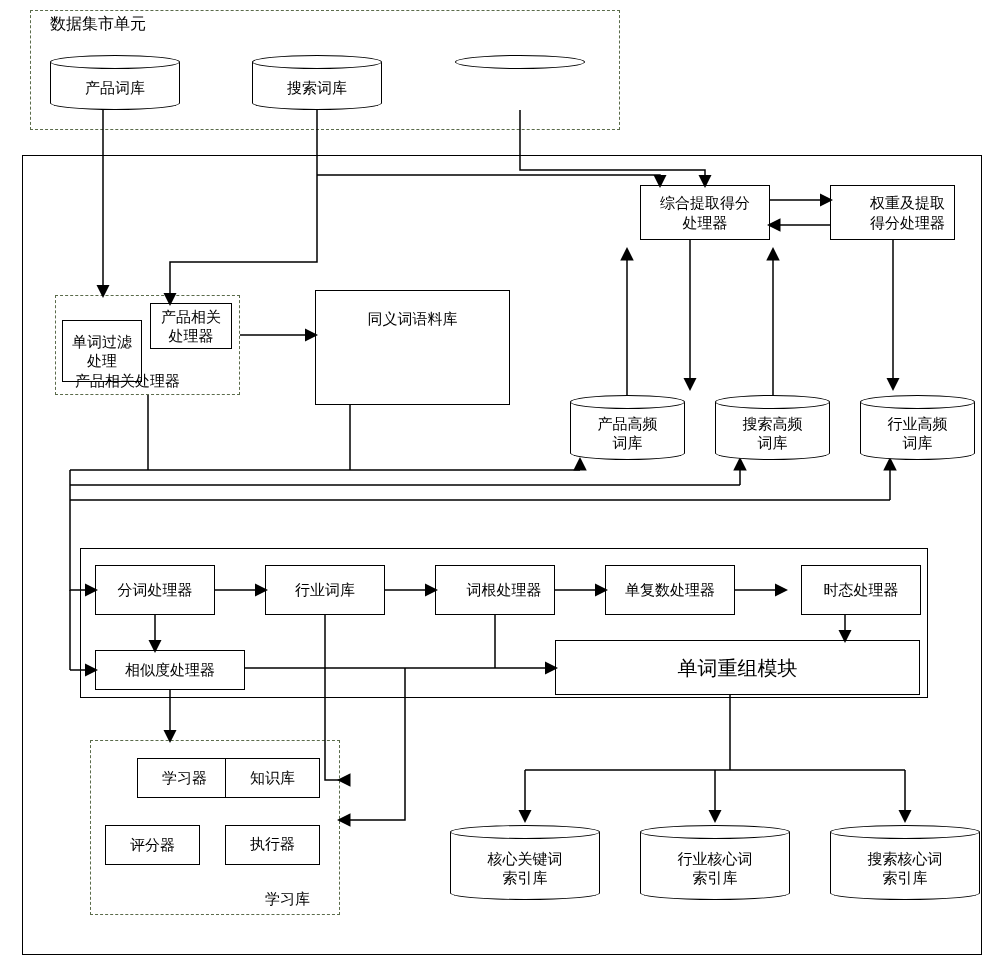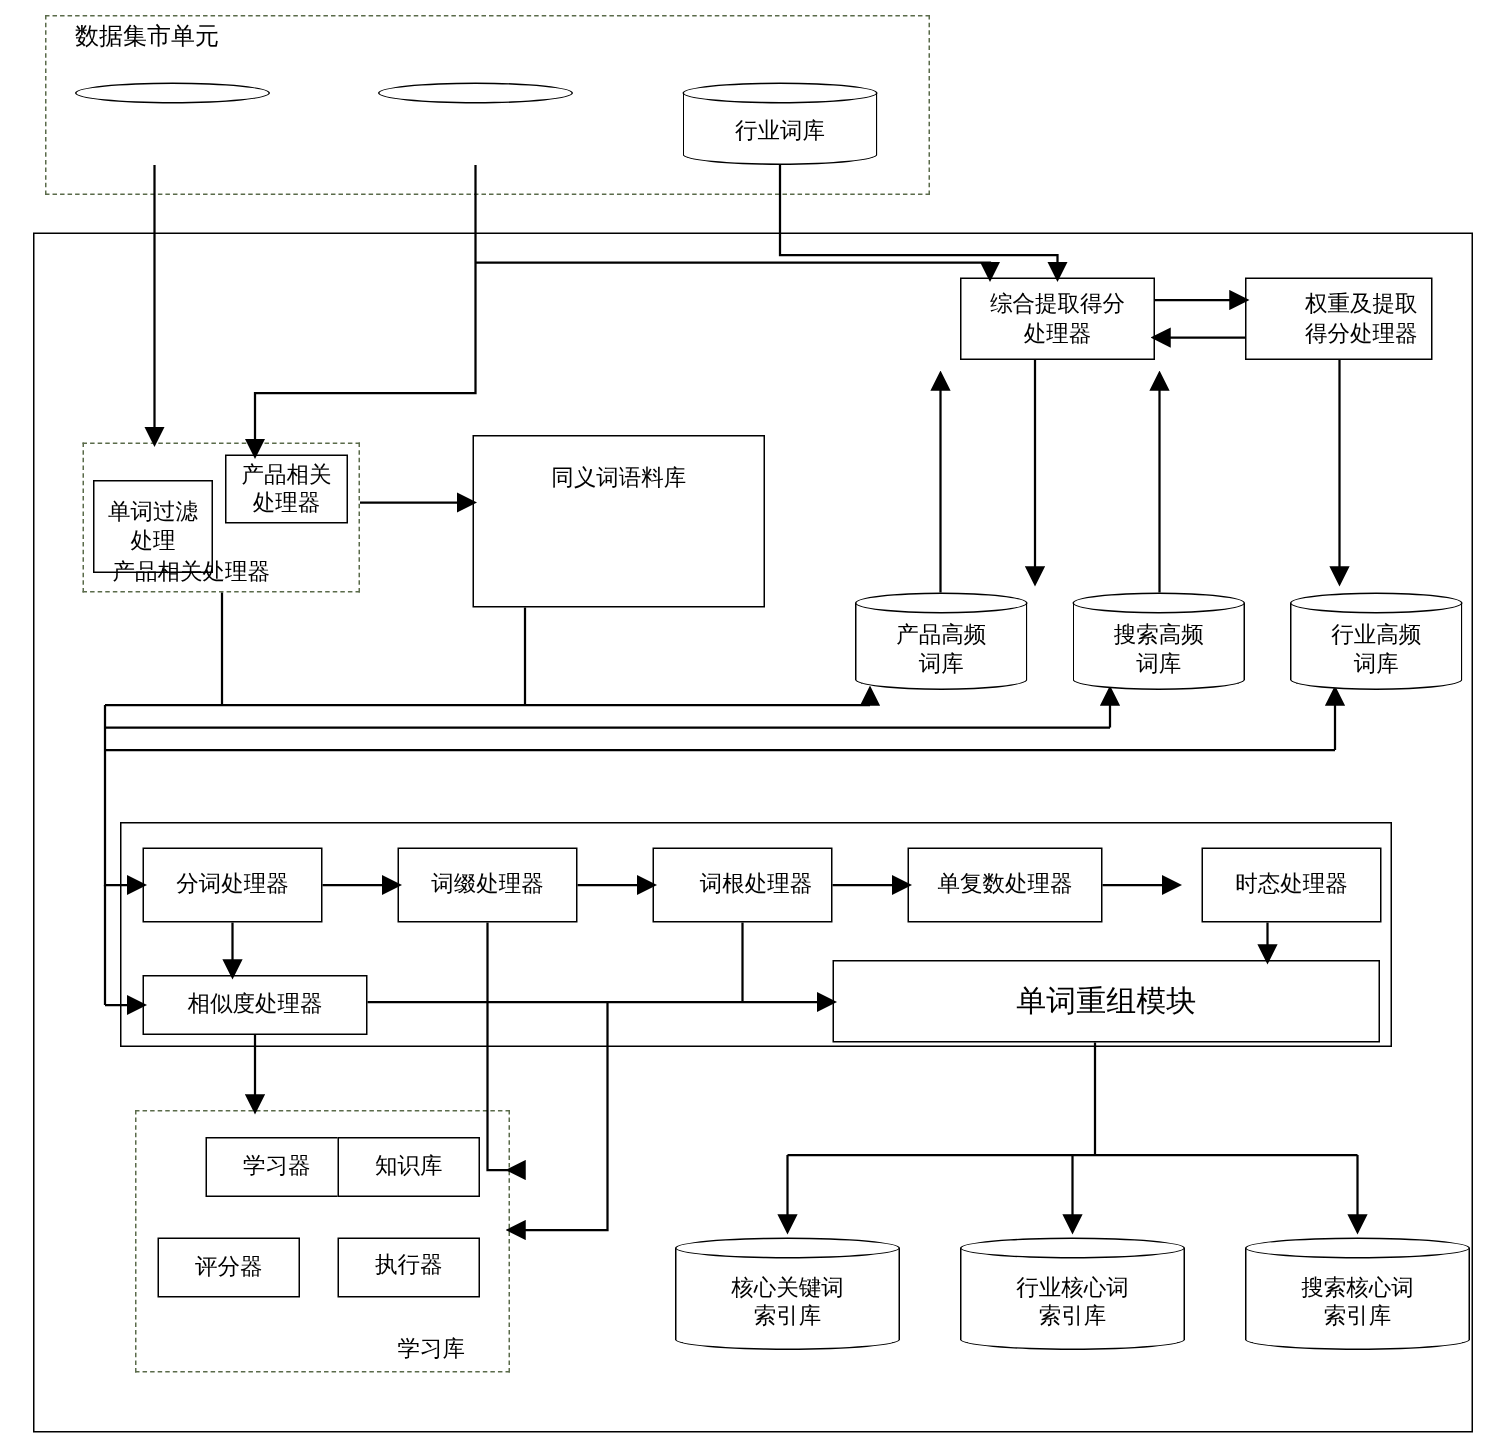--- a/index.html
+++ b/index.html
@@ -79,27 +79,28 @@
   svg.wires marker polygon { fill: #000; }
 </style>
 </head>
 <body>
 
 <div class="dashed-group" style="left:30px; top:10px; width:590px; height:120px;"></div>
 <div class="label" style="left:50px; top:14px;">数据集市单元</div>
 
 <div class="cyl" style="left:50px; top:55px; width:130px; height:55px;">
   <div class="top"></div>
+    <div class="body">产品词库</div>
 </div>
 <div class="cyl" style="left:252px; top:55px; width:130px; height:55px;">
   <div class="top"></div>
+    <div class="body">搜索词库</div>
 </div>
 <div class="cyl" style="left:455px; top:55px; width:130px; height:55px;">
   <div class="top"></div>
-    <div class="body">行业词库</div>
 </div>
 
 <div class="box" style="left:22px; top:155px; width:960px; height:800px; background:transparent;"></div>
 
 <div class="box" style="left:640px; top:185px; width:130px; height:55px;">
   <span>综合提取得分<br>处理器</span>
 </div>
 
 <div class="box" style="left:830px; top:185px; width:125px; height:55px;padding-left:32px;">
   <span>权重及提取<br>得分处理器</span>
@@ -128,21 +129,21 @@
 </div>
 <div class="cyl" style="left:860px; top:395px; width:115px; height:65px;">
   <div class="top"></div>
     <div class="body">行业高频<br>词库</div>
 </div>
 
 <div class="box" style="left:95px; top:565px; width:120px; height:50px;">
   <span>分词处理器</span>
 </div>
 <div class="box" style="left:265px; top:565px; width:120px; height:50px;">
-  <span>词缀处理器</span>
+  <span>行业词库</span>
 </div>
 <div class="box" style="left:435px; top:565px; width:120px; height:50px;padding-left:20px;">
   <span>词根处理器</span>
 </div>
 <div class="box" style="left:605px; top:565px; width:130px; height:50px;">
   <span>单复数处理器</span>
 </div>
 <div class="box" style="left:785px; top:565px; width:120px; height:50px;margin-left:16px;">
   <span>时态处理器</span>
 </div>

